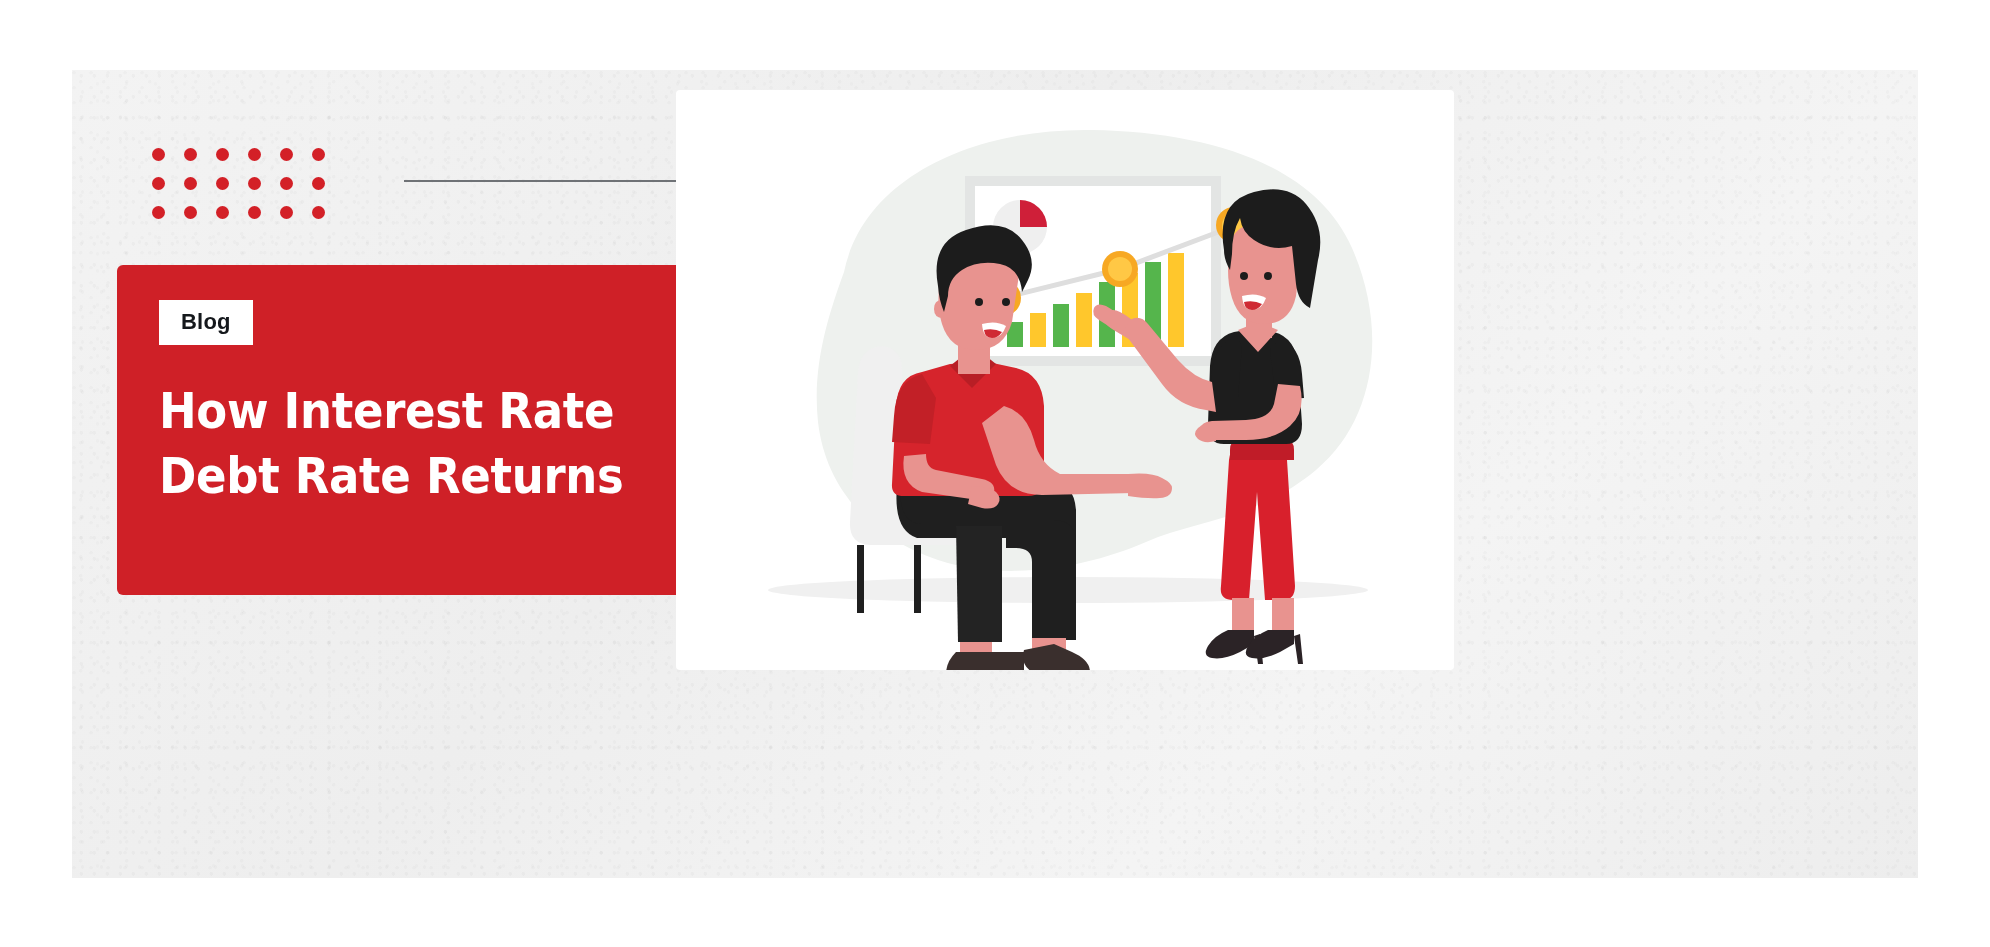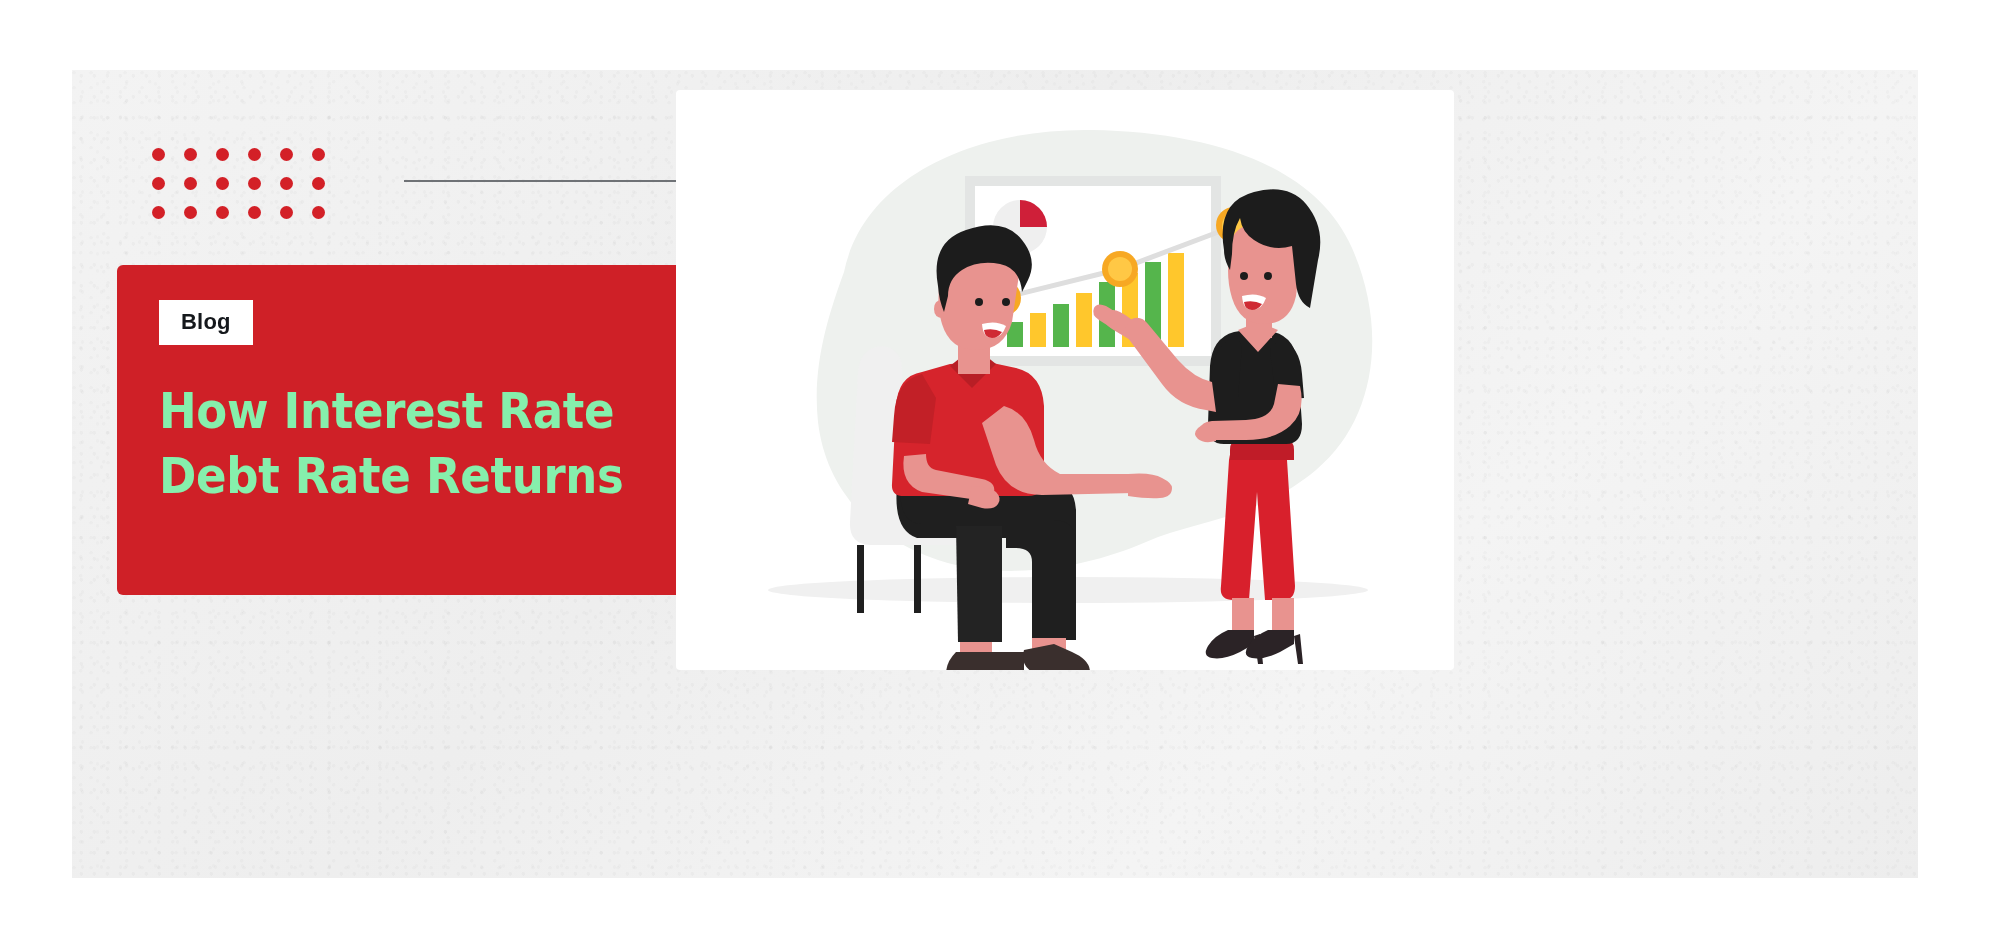--- a/index.html
+++ b/index.html
@@ -70,21 +70,21 @@
     background: #ffffff;
     color: #15181c;
     font-weight: bold;
     font-size: 22px;
     letter-spacing: .2px;
     padding: 9px 22px 10px 22px;
     border-radius: 0;
   }
   #headline {
     margin-top: 34px;
-    color: #86efac;
+    color: #ffffff;
     font-size: 50px;
     line-height: 1.29;
     font-weight: 600;
     letter-spacing: -.3px;
     font-family: "DejaVu Sans Condensed", "Liberation Sans Narrow", "Liberation Sans", sans-serif;
   }
   #headline span { display: block; white-space: pre; }
 
   
   #illus-card {

